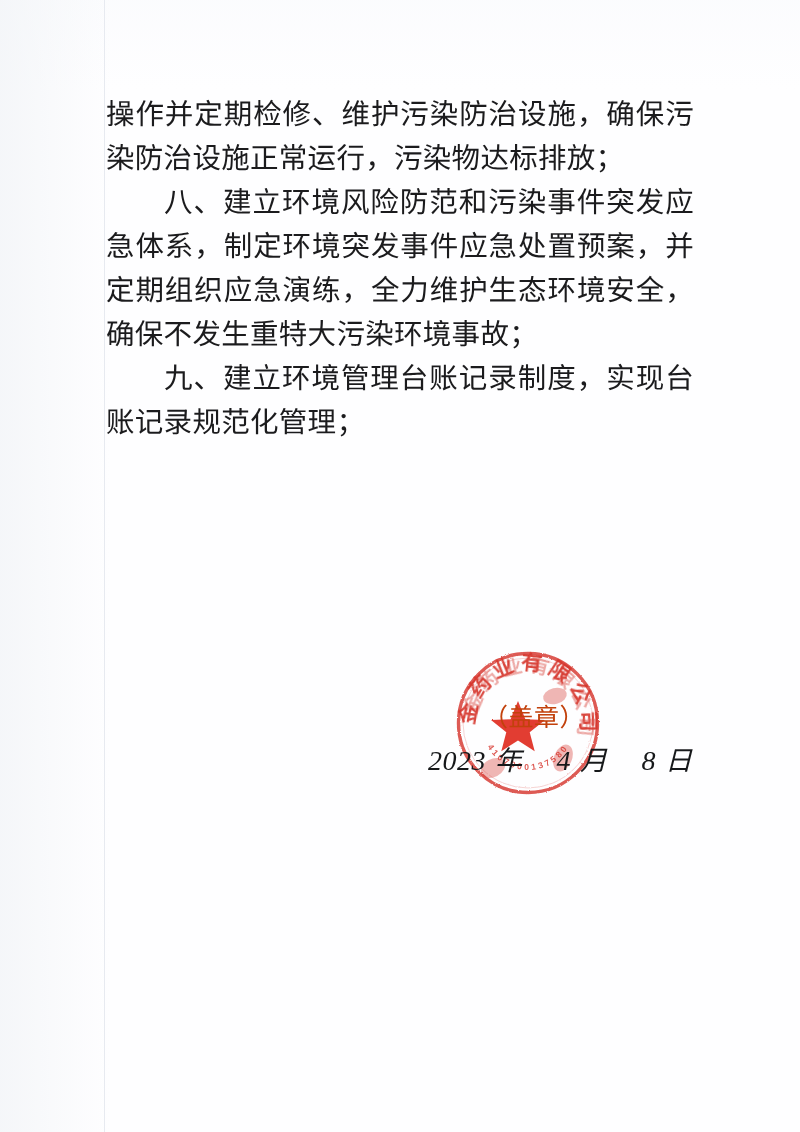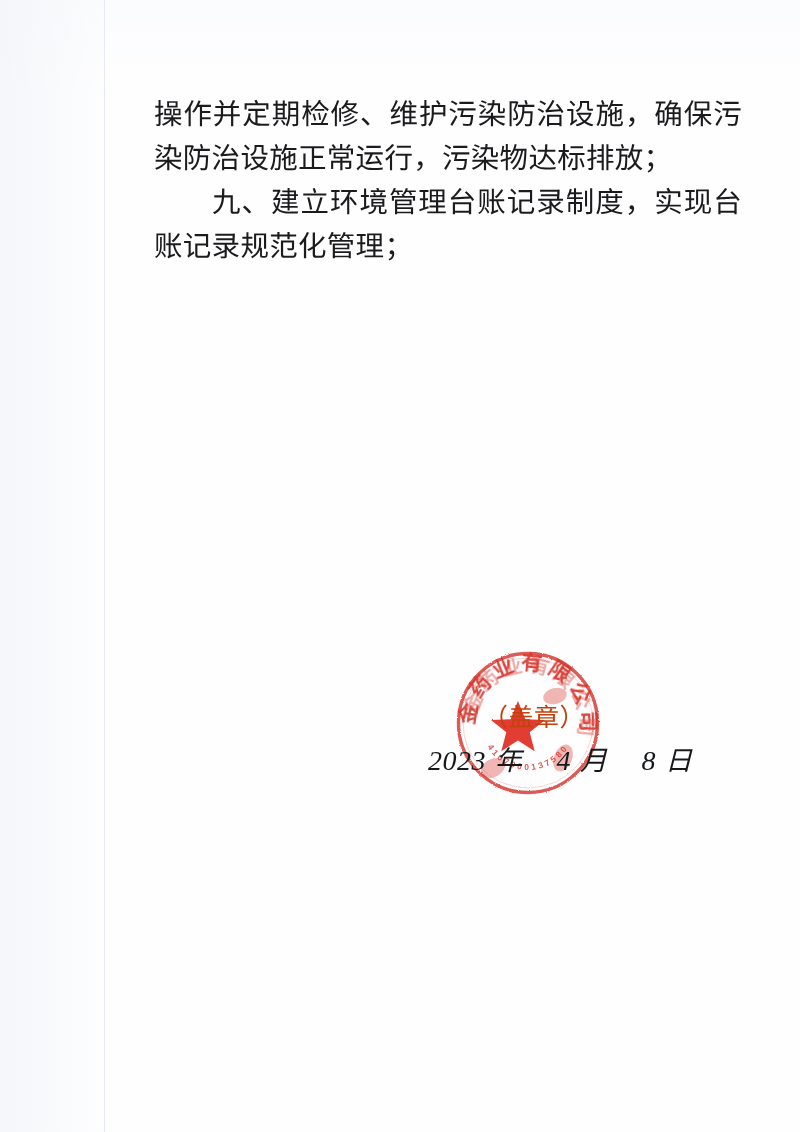--- a/index.html
+++ b/index.html
@@ -41,21 +41,20 @@
     background: rgba(228,232,238,0.9);
     pointer-events: none;
   }
 
   
   #body-text {
     position: absolute;
     left: 106px;
     top: 92px;
     width: 588px;
-    padding-left: 48px;
   }
   .para {
     margin: 0;
     color: #1b1b1d;
     font-size: 28.5px;
     line-height: 44px;
     letter-spacing: 0.3px;
     text-align: justify;
     text-align-last: left;
     text-justify: inter-character;
@@ -126,20 +125,21 @@
 </style>
 </head>
 <body>
 
 <div id="page">
 
   <div class="scan-edge" style="left:104px;"></div>
 
   <div id="body-text">
     <p class="para">操作并定期检修、维护污染防治设施，确保污染防治设施正常运行，污染物达标排放；</p>
+    <p class="para indent">八、建立环境风险防范和污染事件突发应急体系，制定环境突发事件应急处置预案，并定期组织应急演练，全力维护生态环境安全，确保不发生重特大污染环境事故；</p>
     <p class="para indent">九、建立环境管理台账记录制度，实现台账记录规范化管理；</p>
   </div>
 
   <div id="stamp-block">
 
     <div id="seal">
       <svg viewBox="0 0 146 146" xmlns="http://www.w3.org/2000/svg">
         <defs>
           <path id="arcTop" d="M 20,73 A 53,53 0 0 1 126,73"></path>
           <path id="arcBot" d="M 26,73 A 47,47 0 0 0 120,73"></path>

